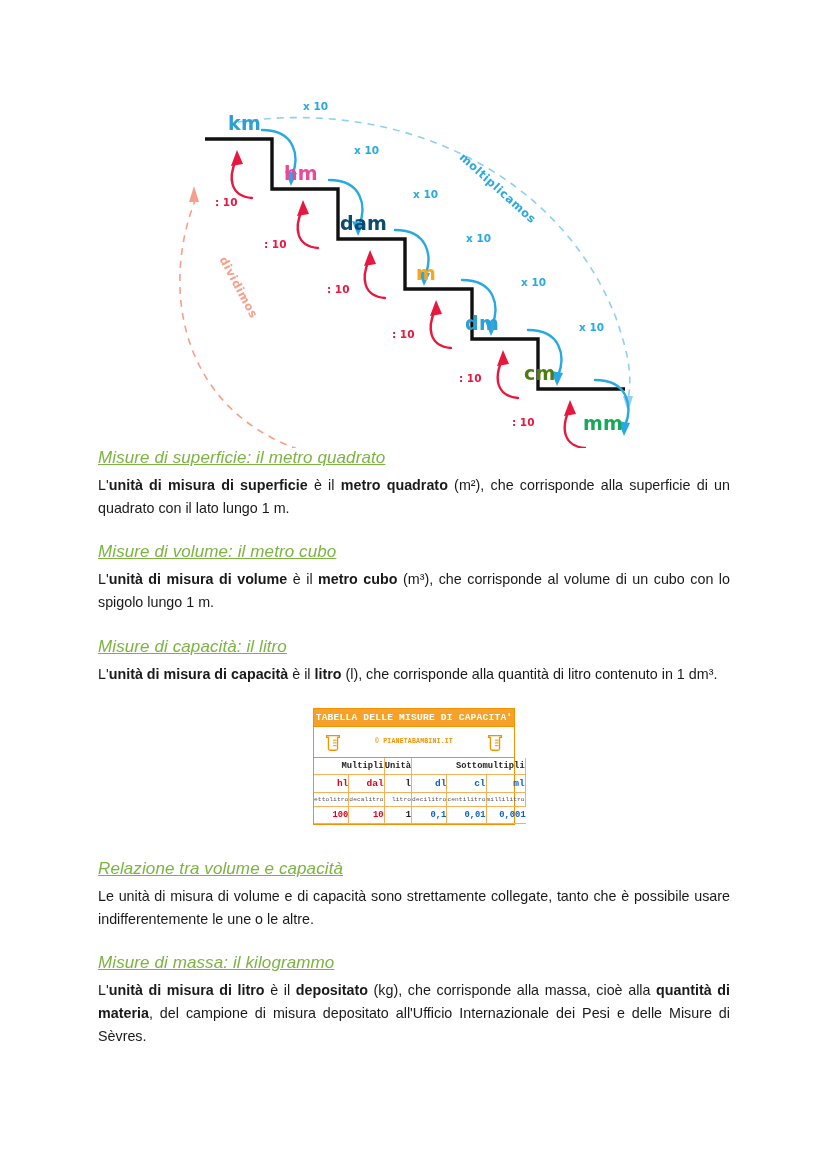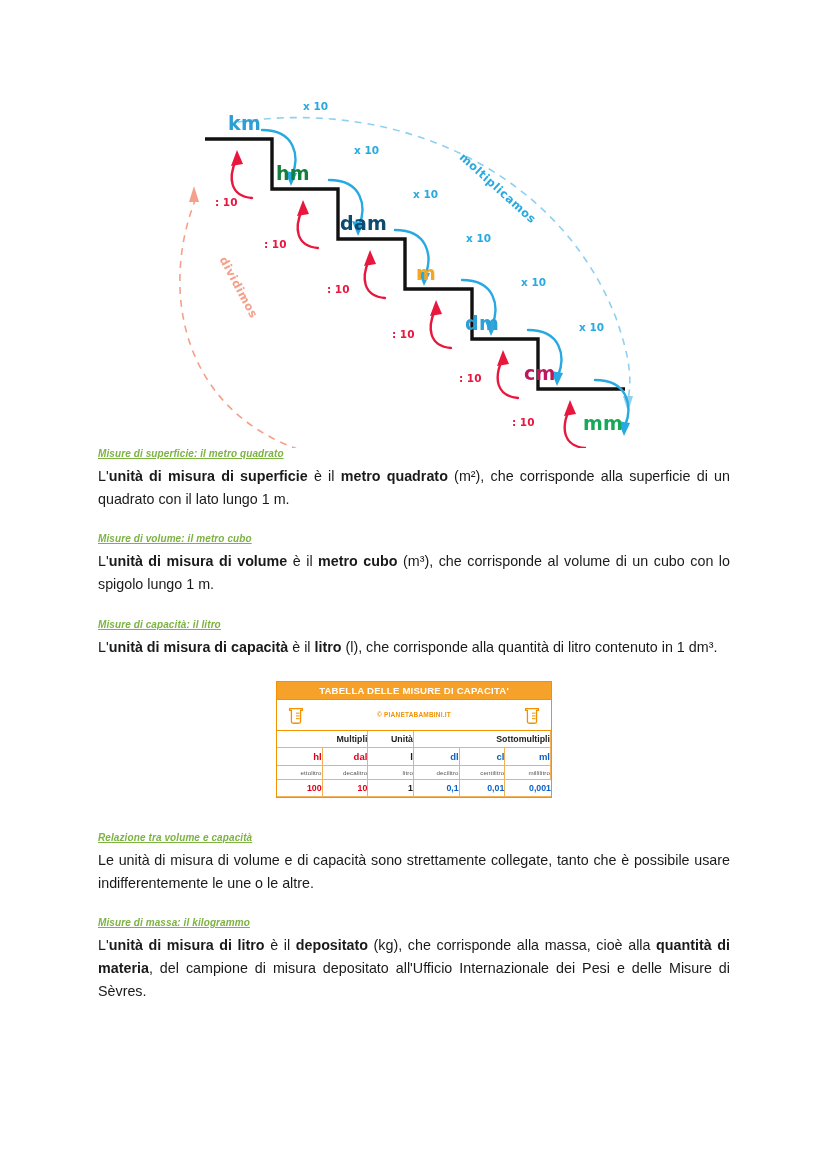--- a/index.html
+++ b/index.html
@@ -58,22 +58,22 @@
     font-size: 10.5px;
     font-weight: bold;
     white-space: nowrap;
   }
 
   
   .content {
     padding: 0 98px 0 98px;
   }
   h2.section {
-    font-size: 10px;
-    font-weight: bold;
+    font-size: 17px;
+    font-weight: normal;
     font-style: italic;
     color: #7cb342;
     text-decoration: underline;
     margin: 0 0 6px 0;
     letter-spacing: 0.1px;
   }
   p.para {
     font-size: 14.3px;
     line-height: 1.62;
     margin: 4px 0 22px 0;
@@ -83,24 +83,25 @@
   p.para b { font-weight: bold; }
   .block { margin-bottom: 6px; }
 
   
   .cap-wrap {
     display: flex;
     justify-content: center;
     margin: 10px 0 34px 0;
   }
   .cap-table {
-    width: 276px;
+    width: 202px;
     border: 1px solid #f39200;
     box-sizing: border-box;
     background: #fff;
+    font-family: Liberation Mono, monospace;
   }
   .cap-title {
     background: #f6a12a;
     color: #ffffff;
     font-size: 9.6px;
     font-weight: bold;
     text-align: center;
     padding: 3px 0 3px 0;
     letter-spacing: 0.2px;
     border-bottom: 1px solid #f39200;
@@ -199,25 +200,25 @@
         <polygon points="237,72 231,88 243,86"></polygon>
         <polygon points="303,122 297,138 309,136"></polygon>
         <polygon points="370,172 364,188 376,186"></polygon>
         <polygon points="436,222 430,238 442,236"></polygon>
         <polygon points="503,272 497,288 509,286"></polygon>
         <polygon points="570,322 564,338 576,336"></polygon>
       </g>
     </svg>
 
     <div class="step-label" style="left:228px; top:34px; color:#2e9fd6;">km</div>
-    <div class="step-label" style="left:276px; top:84px; color:#15803d;">hm</div>
+    <div class="step-label" style="left:284px; top:84px; color:#ec4899;">hm</div>
     <div class="step-label" style="left:340px; top:134px; color:#0c4a6e;">dam</div>
     <div class="step-label" style="left:416px; top:184px; color:#f5a623;">m</div>
     <div class="step-label" style="left:465px; top:234px; color:#2e9fd6;">dm</div>
-    <div class="step-label" style="left:524px; top:284px; color:#be185d;">cm</div>
+    <div class="step-label" style="left:524px; top:284px; color:#4d7c0f;">cm</div>
     <div class="step-label" style="left:583px; top:334px; color:#17a85a;">mm</div>
 
     <div class="x10" style="left:303px; top:22px;">x 10</div>
     <div class="x10" style="left:354px; top:66px;">x 10</div>
     <div class="x10" style="left:413px; top:110px;">x 10</div>
     <div class="x10" style="left:466px; top:154px;">x 10</div>
     <div class="x10" style="left:521px; top:198px;">x 10</div>
     <div class="x10" style="left:579px; top:243px;">x 10</div>
 
     <div class="d10" style="left:215px; top:118px;">: 10</div>

